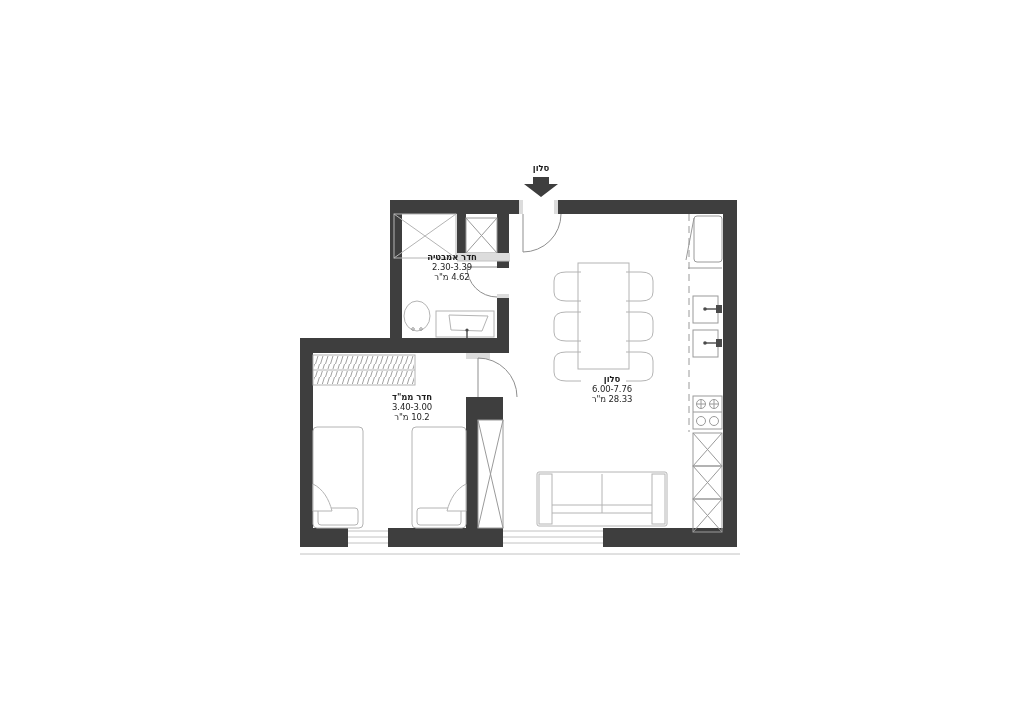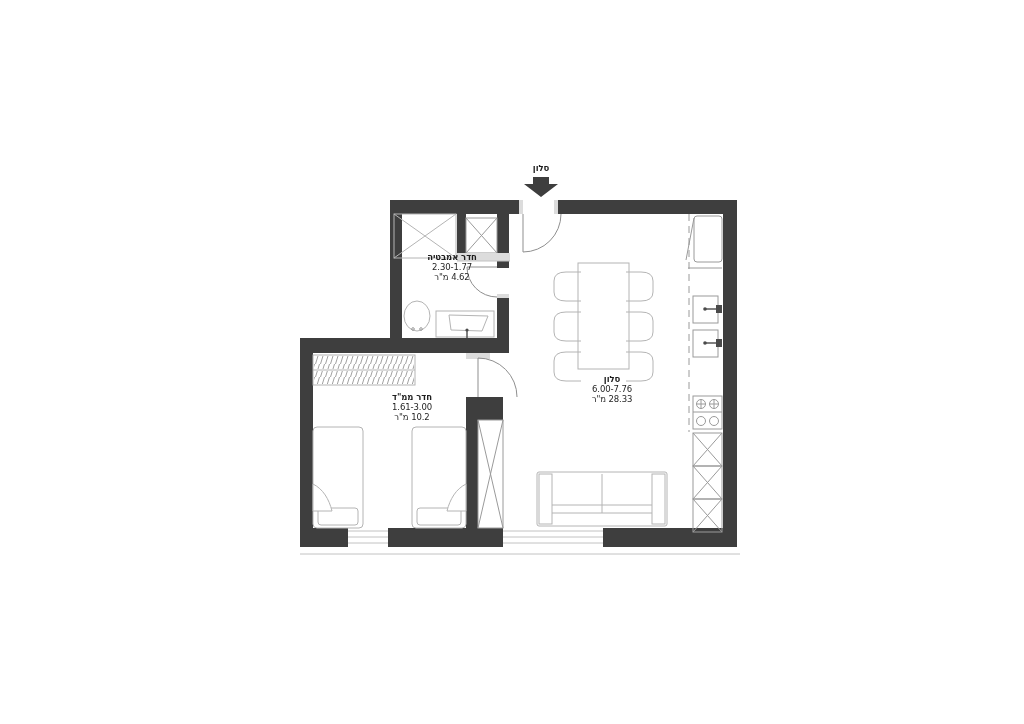--- a/index.html
+++ b/index.html
@@ -187,27 +187,27 @@
       <path class="ln2" d="M693,499 L722,532 M722,499 L693,532"></path>
     </g>
   </svg>
 
   <div class="lbl" style="left:541px;top:163px;">
     <span class="nm">סלון</span>
   </div>
 
   <div class="lbl" style="left:452px;top:252px;">
     <div class="nm">חדר אמבטיה</div>
-    <div class="num">2.30-1.77</div>
+    <div class="num">2.30-3.39</div>
     <div>4.62 מ"ר</div>
   </div>
 
   <div class="lbl" style="left:412px;top:392px;">
     <div class="nm">חדר ממ"ד</div>
-    <div class="num">1.61-3.00</div>
+    <div class="num">3.40-3.00</div>
     <div>10.2 מ"ר</div>
   </div>
 
   <div class="lbl" style="left:612px;top:374px;">
     <div class="nm">סלון</div>
     <div class="num">6.00-7.76</div>
     <div>28.33 מ"ר</div>
   </div>
 
 </div>

